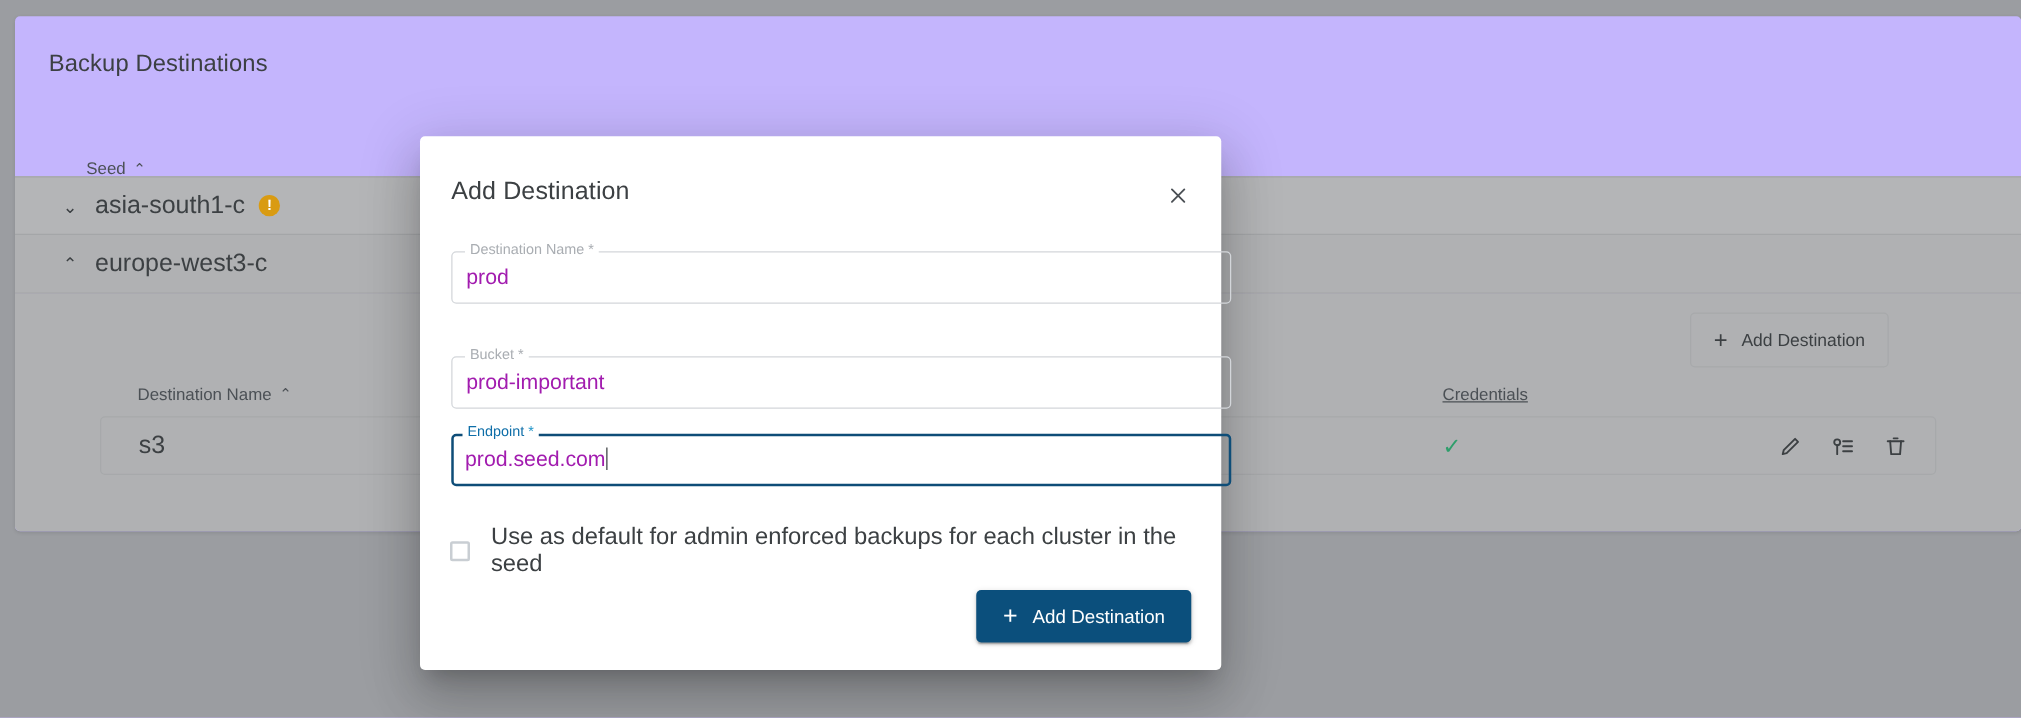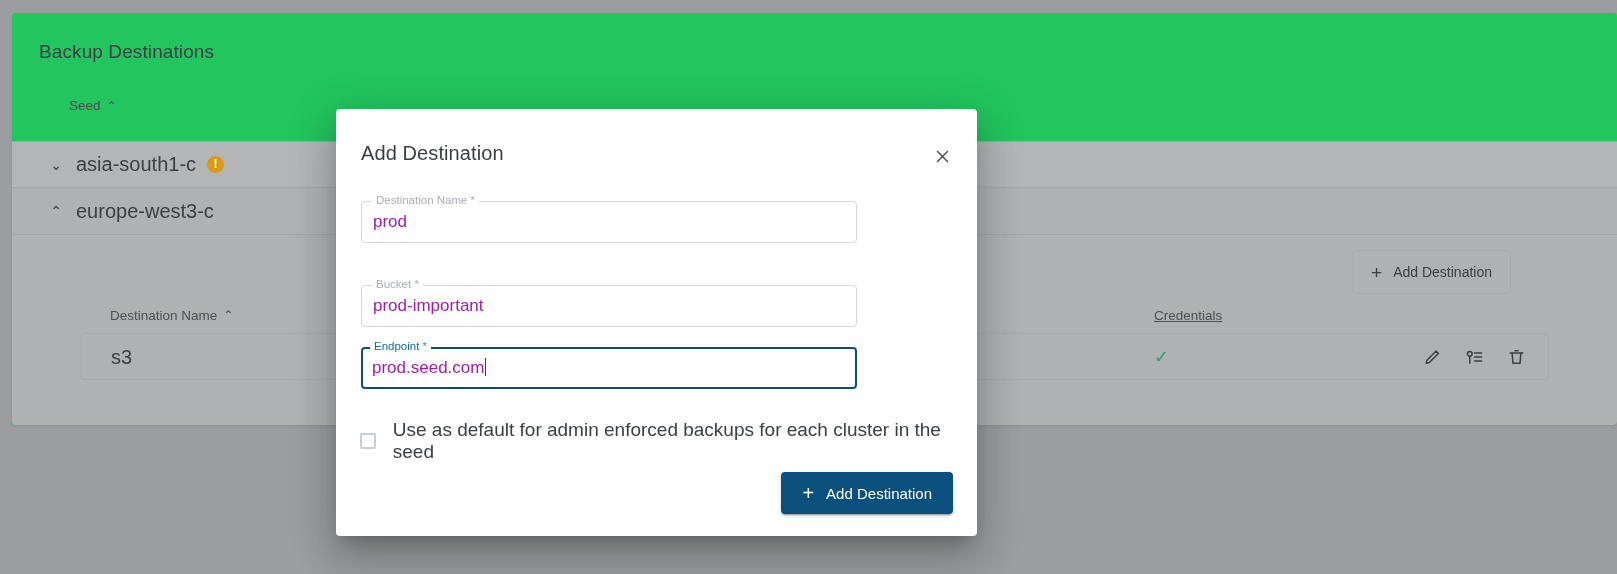--- a/index.html
+++ b/index.html
@@ -22,21 +22,21 @@
     inset: 0;
     background: #9b9da1;
   }
 
   .content-card {
     position: absolute;
     left: 12px;
     top: 13px;
     width: 1605px;
     height: 412px;
-    background: #22c55e;
+    background: #c4b5fd;
     border-radius: 4px;
     box-shadow: 0 1px 3px rgba(0,0,0,0.10);
     overflow: hidden;
   }
 
   .page-title {
     position: absolute;
     left: 27px;
     top: 28px;
     font-size: 19px;
@@ -44,21 +44,21 @@
     letter-spacing: .1px;
   }
 
   
   .seed-header {
     position: absolute;
     left: 0; right: 0;
     top: 85px;
     height: 44px;
     display: flex;
-    align-items: flex-start;
+    align-items: flex-end;
   }
   .seed-header-cell {
     margin-left: 57px;
     font-size: 13.5px;
     color: #4b5055;
     display: flex;
     align-items: center;
     gap: 6px;
   }
   .sort-caret { display: inline-block; font-size: 12px; color: #4b5055; line-height: 1; }
@@ -221,21 +221,21 @@
     cursor: pointer;
     background: none;
     border: none;
     padding: 0;
   }
 
   
   .field {
     position: absolute;
     left: 25px;
-    width: 496px;
+    width: 624px;
     height: 42px;
     text-align: center;
   }
   .field .box {
     position: absolute;
     inset: 0;
     border: 1px solid #d3d6da;
     border-radius: 4px;
   }
   .field.focused .box { border: 2px solid #0e4d78; }

